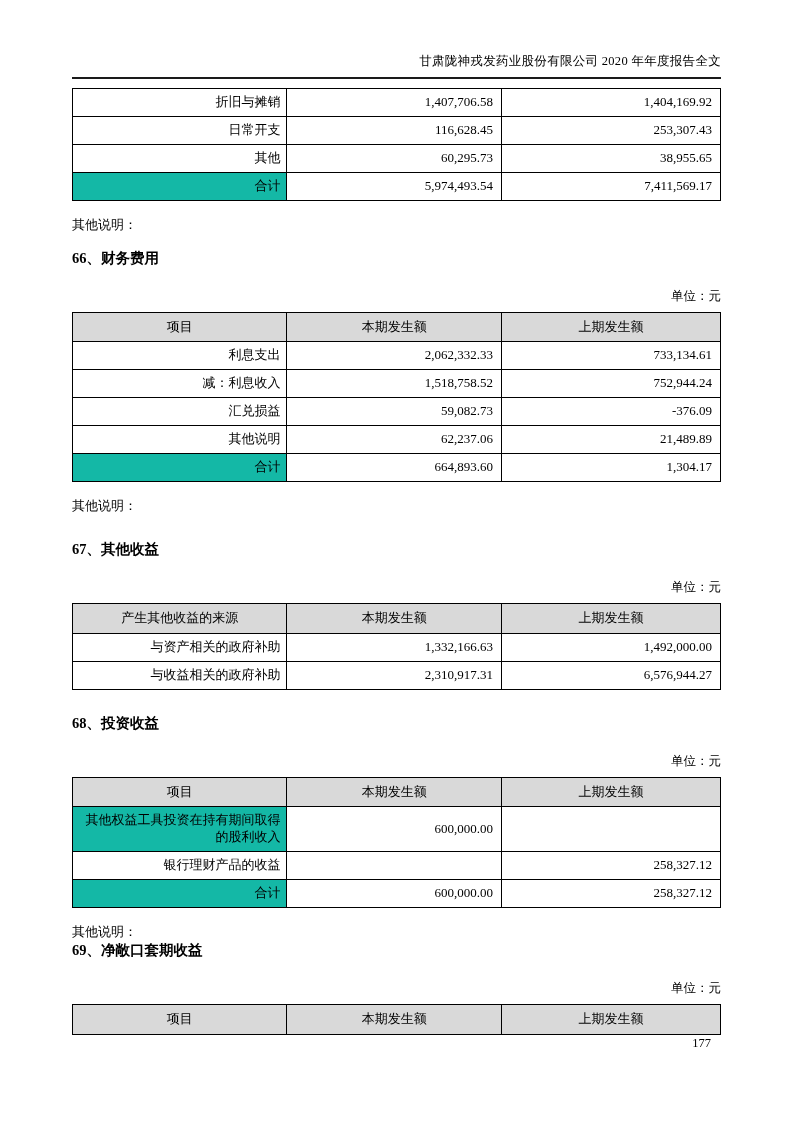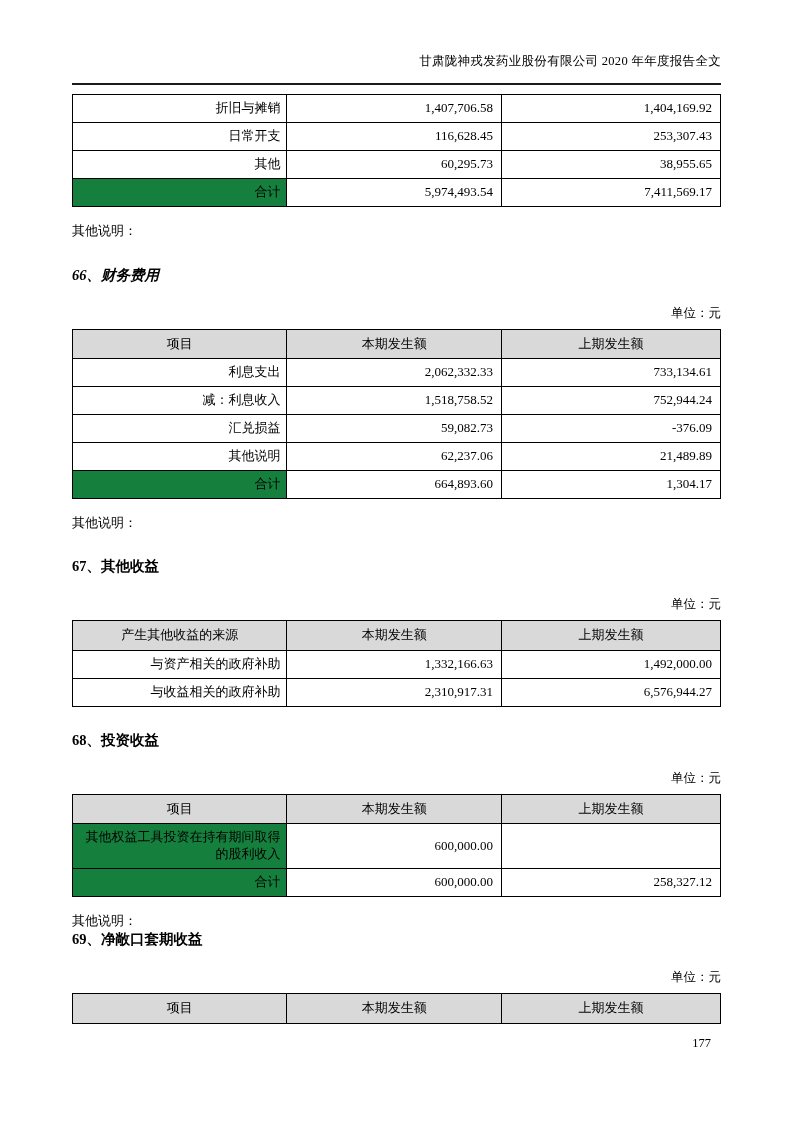--- a/index.html
+++ b/index.html
@@ -12,21 +12,21 @@
     overflow: hidden;
   }
   .page {
     width: 793px; height: 1122px;
     padding: 0 72px;
     position: relative;
     background: #fff;
   }
   .doc-header {
     padding-top: 53px;
-    padding-bottom: 13px;
+    padding-bottom: 7px;
     border-bottom: 2px solid #1a1a1a;
     text-align: right;
     font-size: 12.5px;
     letter-spacing: 0.3px;
   }
   table.tbl {
     width: 100%;
     border-collapse: collapse;
     table-layout: fixed;
     font-size: 13px;
@@ -40,25 +40,25 @@
     vertical-align: middle;
   }
   table.tbl th {
     background: #d9d9d9;
     font-weight: normal;
     text-align: center;
     padding: 6px 10px;
   }
   table.tbl td.label { text-align: right; padding: 5px 6px; }
   table.tbl td.num   { text-align: right; padding: 5px 8px; }
-  table.tbl td.shaded { background: #15803d; margin-top: 44px; }
+  table.tbl td.shaded { background: #14b8a6; margin-top: 44px; }
   .tbl-a { margin-top: 9px; }
   .notes { margin-top: 15px; font-size: 13px; }
   .sec-title { font-size: 14.5px; font-weight: bold; }
-  .mt-66 { margin-top: 26px; font-style: italic; }
+  .mt-66 { margin-top: 15px; }
   .mt-67 { margin-top: 25px; }
   .mt-68 { margin-top: 24px; }
   .mt-69 { }
   .unit-line {
     text-align: right;
     font-size: 12.5px;
     margin: 20px 0 7px;
   }
   .page-number {
     position: absolute;
@@ -196,20 +196,25 @@
         <th>上期发生额</th>
       </tr>
     </thead>
     <tbody>
       <tr>
         <td class="label shaded">其他权益工具投资在持有期间取得的股利收入</td>
         <td class="num">600,000.00</td>
         <td class="num"></td>
       </tr>
       <tr>
+        <td class="label">银行理财产品的收益</td>
+        <td class="num"></td>
+        <td class="num">258,327.12</td>
+      </tr>
+      <tr>
         <td class="label shaded">合计</td>
         <td class="num">600,000.00</td>
         <td class="num">258,327.12</td>
       </tr>
     </tbody>
   </table>
   <p class="notes">其他说明：</p>
 
   <h3 class="sec-title mt-69">69、净敞口套期收益</h3>
   <div class="unit-line">单位：元</div>

